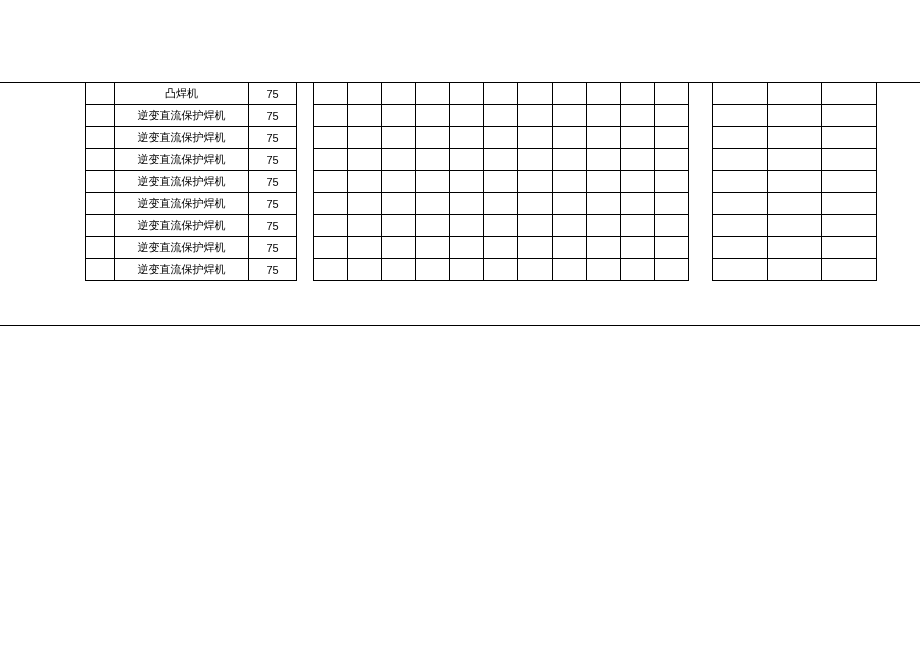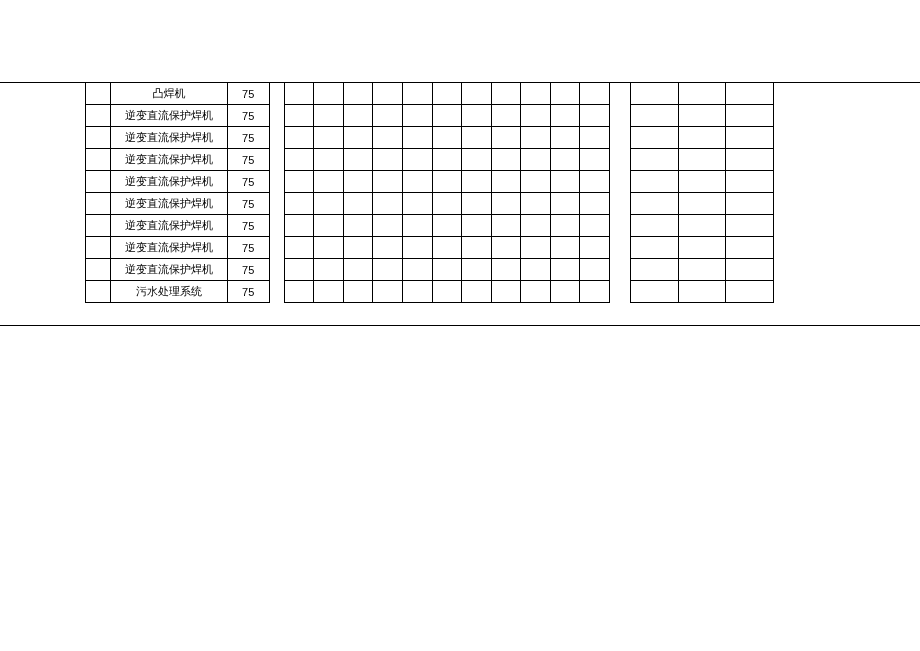--- a/index.html
+++ b/index.html
@@ -9,21 +9,21 @@
       height: 651px;
       font-family: "SimSun", "Microsoft YaHei", sans-serif;
       font-size: 11px;
       color: #000;
       position: relative;
     }
     .table-wrap {
       position: absolute;
       top: 82px;
       left: 85px;
-      width: 689px;
+      width: 792px;
     }
     table {
       border-collapse: collapse;
       width: 100%;
       table-layout: fixed;
     }
     td {
       border: 1px solid #000;
       height: 22px;
       text-align: center;
@@ -261,36 +261,15 @@
           <td></td>
           <td></td>
           <td></td>
           <td></td>
           <td></td>
           <td class="gap"></td>
           <td></td>
           <td></td>
           <td></td>
         </tr>
-        <tr>
-          <td></td>
-          <td>污水处理系统</td>
-          <td>75</td>
-          <td class="gap"></td>
-          <td></td>
-          <td></td>
-          <td></td>
-          <td></td>
-          <td></td>
-          <td></td>
-          <td></td>
-          <td></td>
-          <td></td>
-          <td></td>
-          <td></td>
-          <td class="gap"></td>
-          <td></td>
-          <td></td>
-          <td></td>
-        </tr>
       </tbody>
   </table>
 </div>
 
 </body></html>

